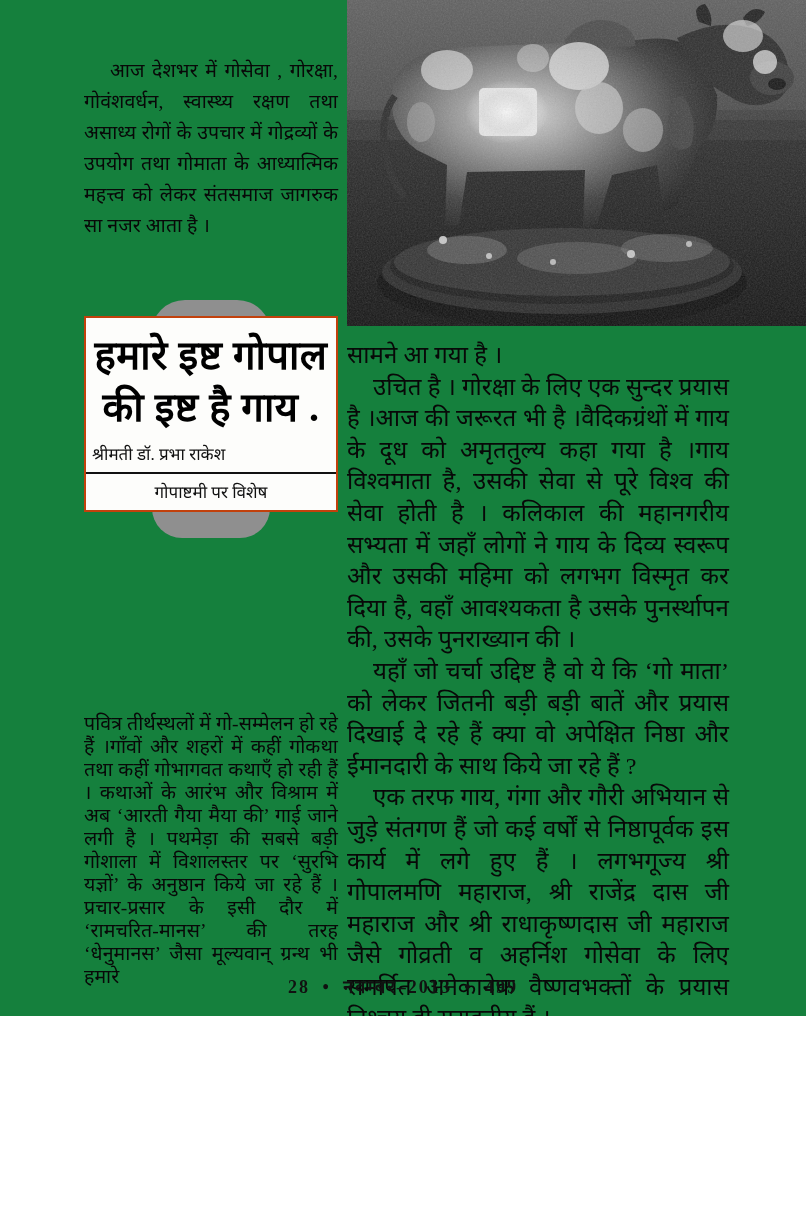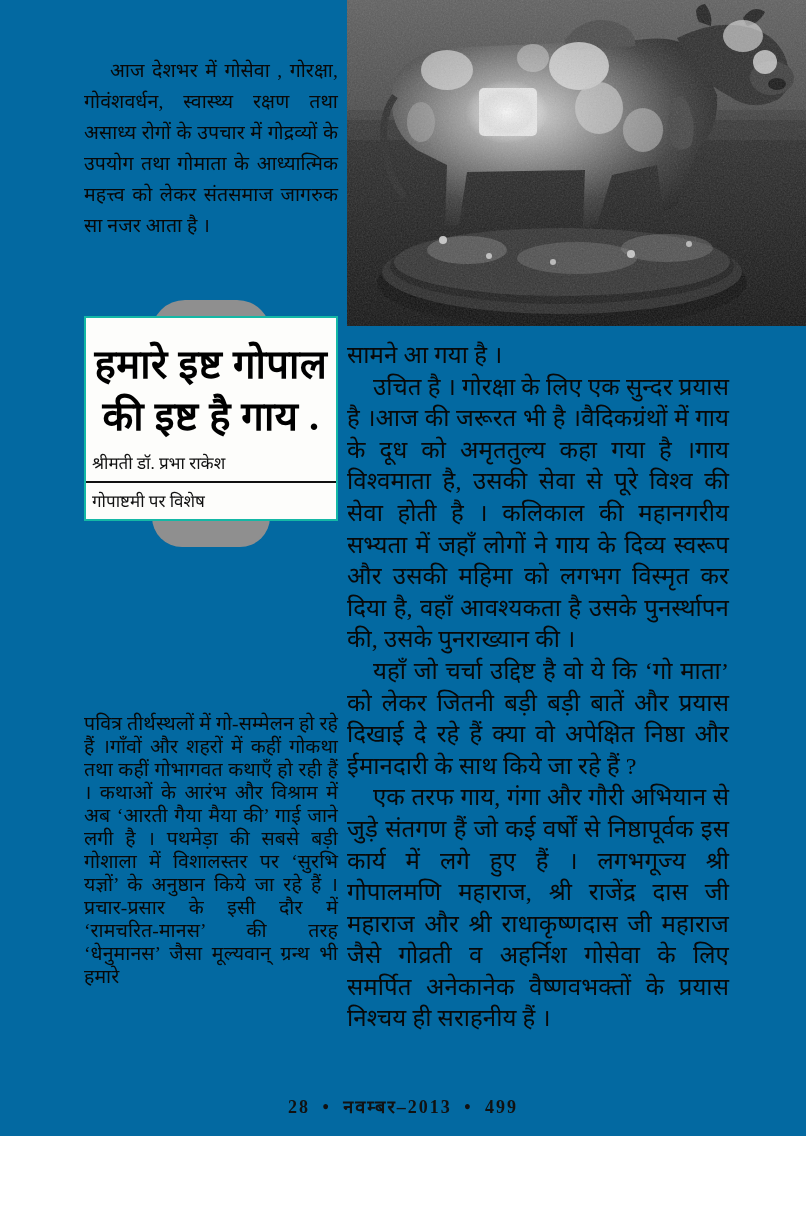--- a/index.html
+++ b/index.html
@@ -4,22 +4,22 @@
 <title>Magazine Page</title>
 <style>
   html, body {
     margin: 0;
     padding: 0;
     background: #ffffff;
   }
   .page {
     position: relative;
     width: 806px;
-    height: 1136px;
-    background: #0369a1;
+    height: 1016px;
+    background: #15803d;
     overflow: hidden;
     font-family: "Liberation Sans", "DejaVu Sans", sans-serif;
     color: #0a0a0a;
     text-decoration: underline;
   }
 
   
   .photo {
     position: absolute;
     left: 347px;
@@ -88,24 +88,24 @@
     bottom: -26px;
     width: 118px;
     height: 30px;
     background: #8f8f8f;
     border-radius: 0 0 60px 60px;
     z-index: 0;
   }
   .headline-box {
     position: relative;
     z-index: 2;
-    border: 2px solid #14b8a6;
+    border: 2px solid #c2410c;
     background: #fdfdfb;
     margin-top: 16px;
-    padding: 17px 6px 0 6px;
+    padding: 8px 6px 0 6px;
     box-sizing: border-box;
   }
   .headline-title {
     font-family: "Liberation Serif", "DejaVu Serif", serif;
     font-weight: bold;
     font-size: 40px;
     line-height: 52px;
     text-align: center;
     color: #000;
     padding: 4px 0 6px 0;
@@ -120,20 +120,21 @@
     border-top: 0;
   }
   .headline-sep {
     height: 2px;
     background: #111;
     margin: 0 -6px;
   }
   .headline-kicker {
     font-family: "Liberation Serif", "DejaVu Serif", serif;
     font-size: 17px;
+    text-align: center;
     color: #111;
     padding: 6px 0 7px 0;
     background: #fdfdfb;
     position: relative;
     z-index: 3;
   }
 
   
   .col-left-lower {
     position: absolute;

